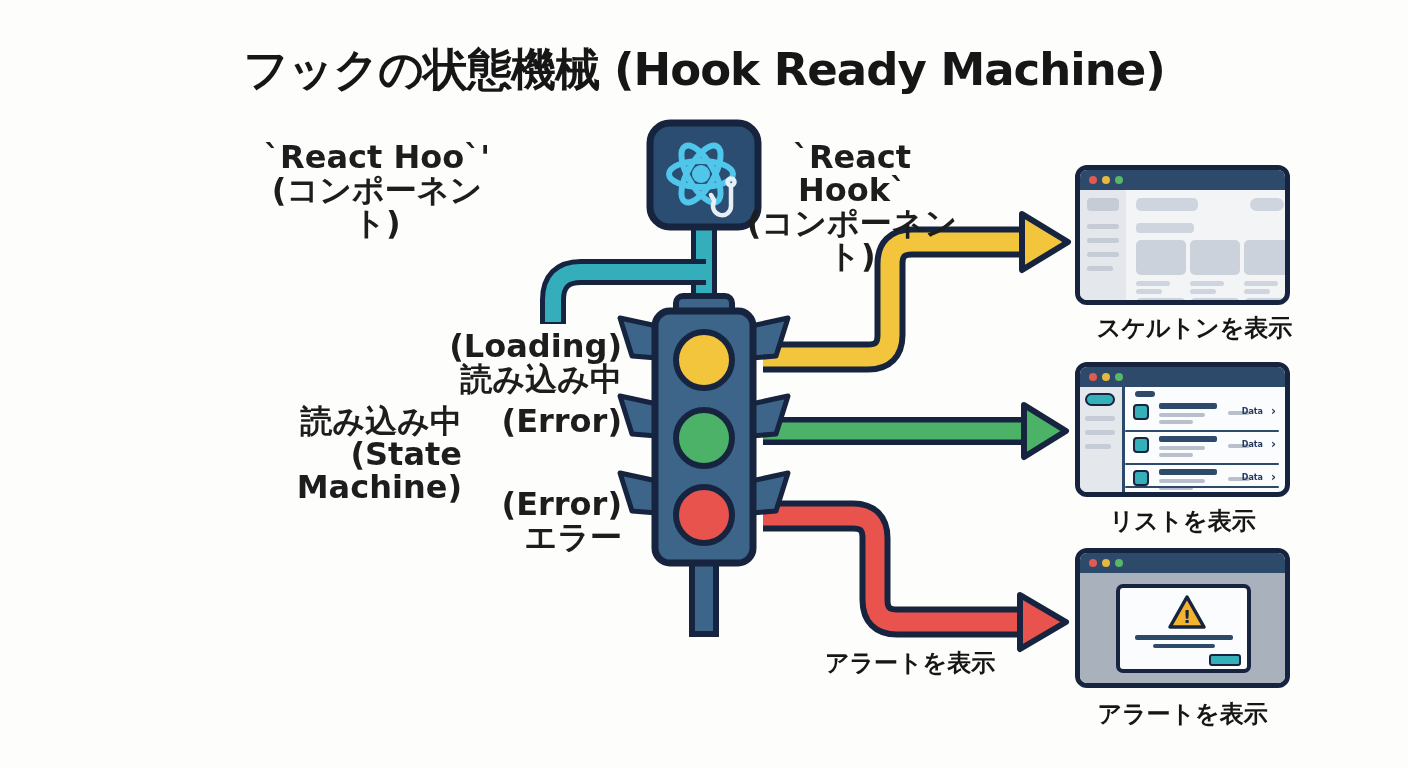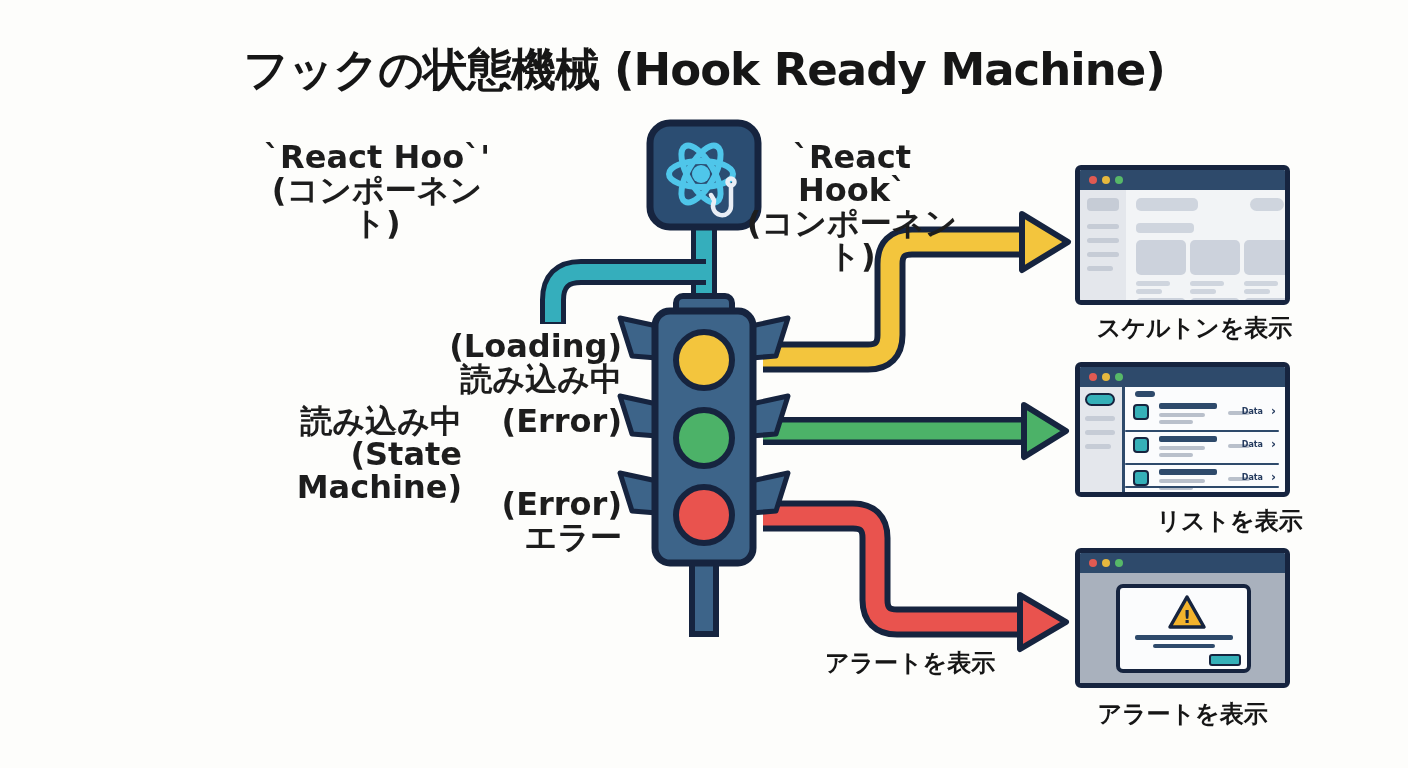--- a/index.html
+++ b/index.html
@@ -19,21 +19,21 @@
   
   .lbl{position:absolute;font-weight:700;font-size:32px;line-height:33px;color:#1d1d1d;}
   .lbl.center{text-align:center;}
   .lbl.right{text-align:right;}
   
   .caption{position:absolute;width:215px;text-align:center;font-size:24px;font-weight:800;color:#161616;}
   .arrow-label{position:absolute;font-size:24px;font-weight:800;color:#161616;text-align:center;}
   
   .win{
     position:absolute;width:215px;background:#f2f4f6;
-    border:5px solid #16243f;border-radius:6px;box-sizing:border-box;
+    border:5px solid #16243f;border-radius:12px;box-sizing:border-box;
     overflow:hidden;
   }
   .titlebar{height:20px;background:#2e4a6b;display:flex;align-items:center;padding-left:9px;gap:5px;}
   .dot{width:8px;height:8px;border-radius:50%;display:inline-block;}
   .dot.red{background:#e05a52;} .dot.yel{background:#e6b83e;} .dot.grn{background:#57b868;}
   .winbody{position:relative;width:100%;}
   .bar{position:absolute;background:#c6ccd6;border-radius:3px;}
   .bar.main{background:#cfd5de;}
   .sidebar{position:absolute;left:0;top:0;bottom:0;background:#e4e7ec;}
   .card{position:absolute;background:#ccd2dc;border-radius:5px;}
@@ -240,21 +240,21 @@
       <span class="ldata">Data</span>
       <span class="lchev">›</span>
     </div>
     <div class="hline" style="top:99px;"></div>
     <div class="lrow" style="top:102px;">
       <span class="lsq"></span>
       <span class="lbar-navy"></span>
     </div>
   </div>
 </div>
-<div class="caption" style="left:1122px;top:505px;">リストを表示</div>
+<div class="caption" style="left:1075px;top:505px;">リストを表示</div>
 
 <div class="win" style="left:1075px;top:548px;height:140px;">
   <div class="titlebar">
     <span class="dot red"></span>
     <span class="dot yel"></span>
     <span class="dot grn"></span>
   </div>
   <div class="winbody alert-body" style="height:110px;">
     <div class="modal">
       <svg class="warn-svg" width="42" height="40" viewBox="0 0 42 40">

